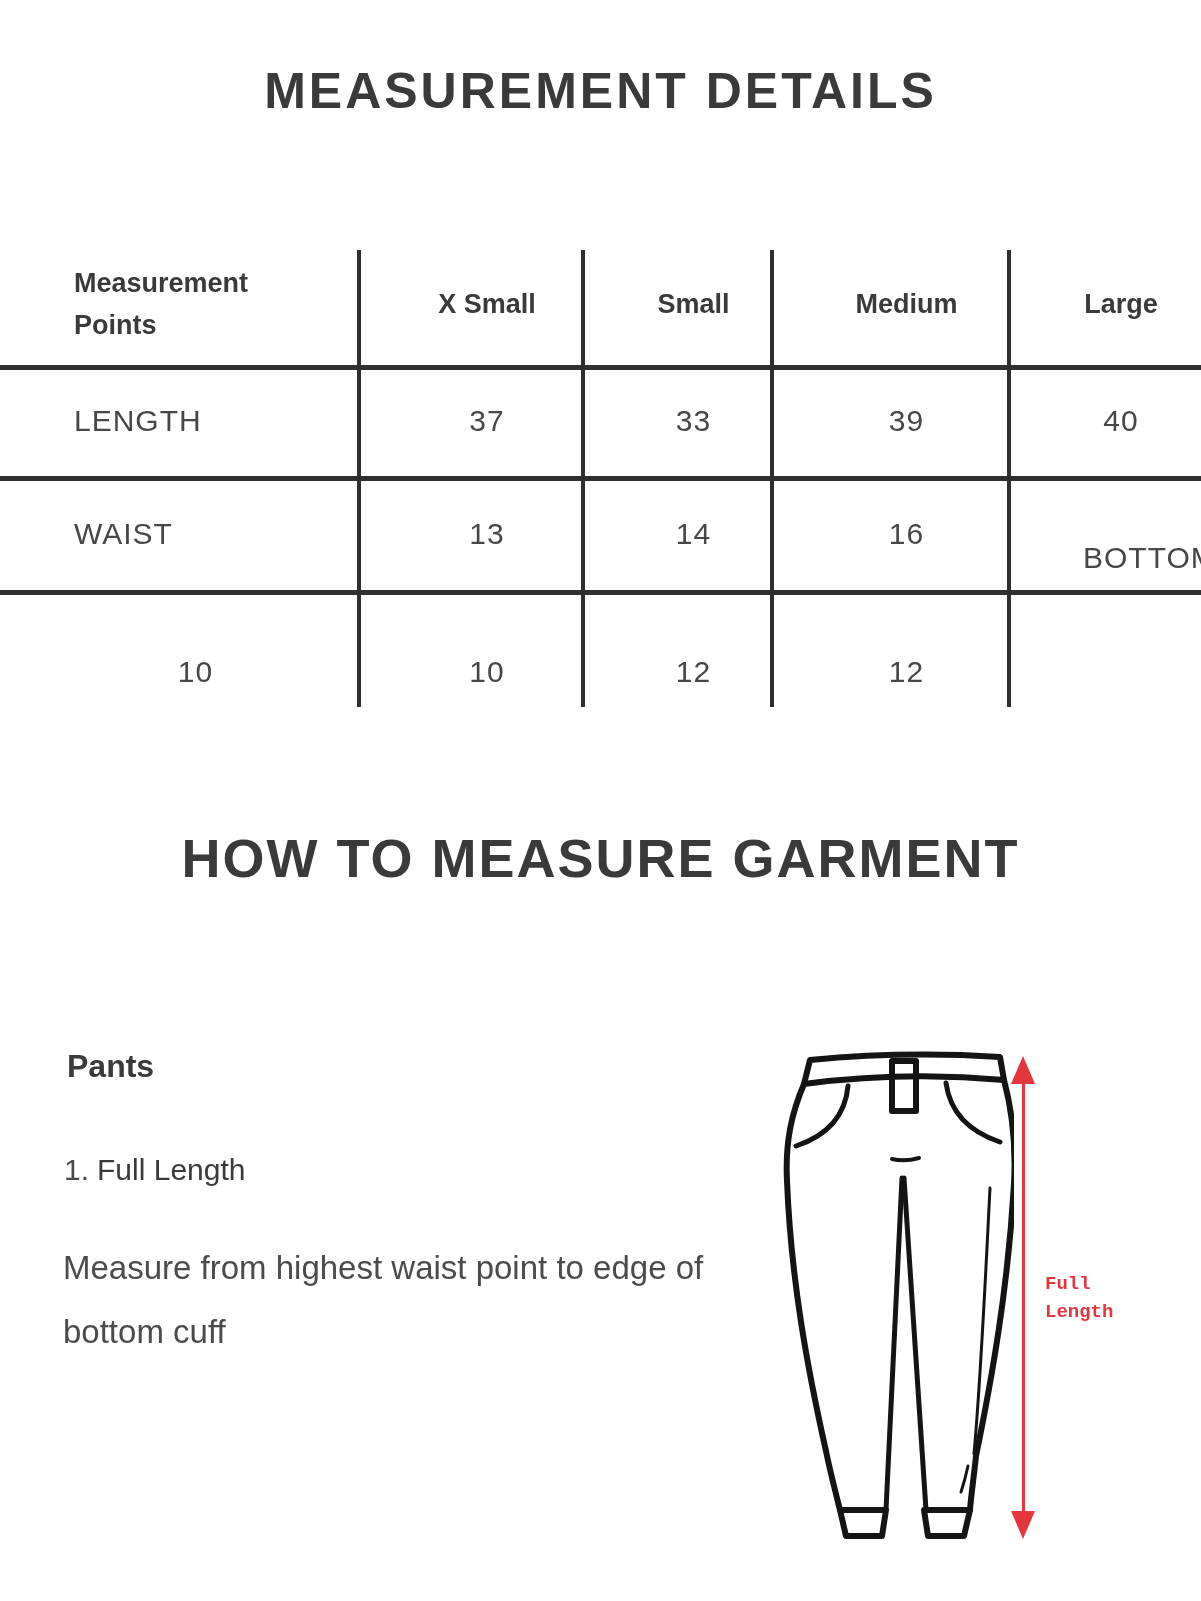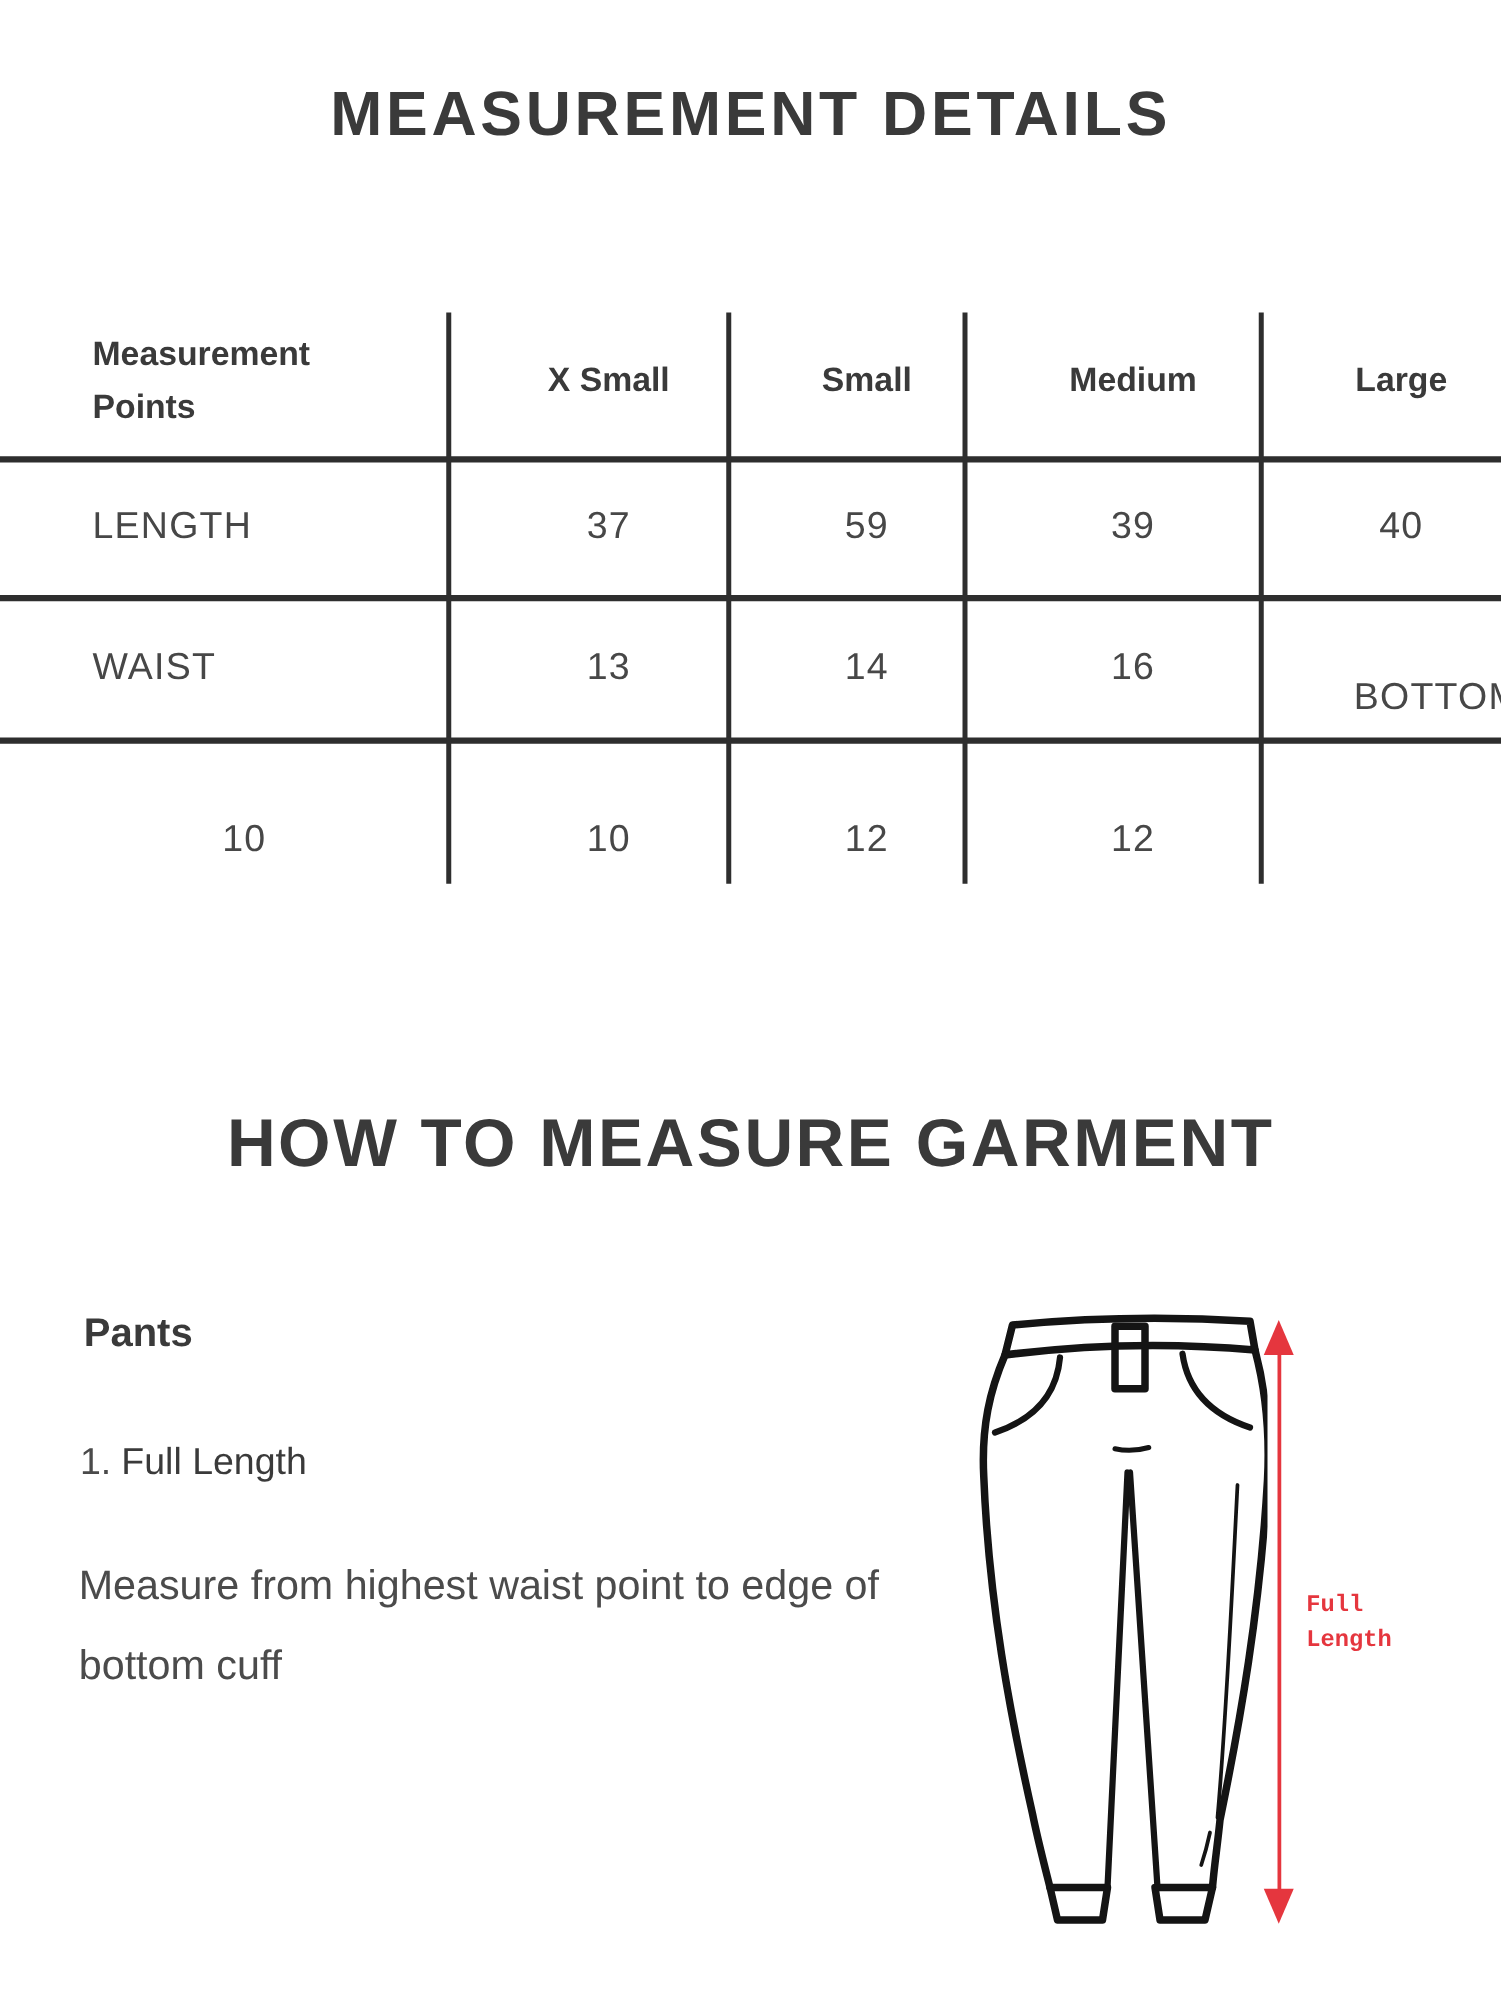--- a/index.html
+++ b/index.html
@@ -17,21 +17,21 @@
     position: absolute;
     top: 62px; left: 0; width: 100%;
     text-align: center;
     font-size: 50px;
     font-weight: 800;
     letter-spacing: 3px;
     color: #3a3a3a;
   }
   .section-title {
     position: absolute;
-    top: 884px; left: 0; width: 100%;
+    top: 827px; left: 0; width: 100%;
     text-align: center;
     font-size: 54px;
     font-weight: 800;
     letter-spacing: 2px;
     color: #3a3a3a;
   }
   
   .size-table {
     position: absolute;
     top: 245px; left: 16px;
@@ -150,21 +150,21 @@
   <div class="size-table">
 
     <div class="cell first head">Measurement Points</div>
     <div class="cell head">X Small</div>
     <div class="cell head">Small</div>
     <div class="cell head">Medium</div>
     <div class="cell head">Large</div>
 
     <div class="cell first rowlabel">LENGTH</div>
     <div class="cell value">37</div>
-    <div class="cell value">59</div>
+    <div class="cell value">33</div>
     <div class="cell value">39</div>
     <div class="cell value">40</div>
 
     <div class="cell first rowlabel">WAIST</div>
     <div class="cell value">13</div>
     <div class="cell value">14</div>
     <div class="cell value">16</div>
 
     <div class="cell first rowlabel lastrow">BOTTOM</div>
     <div class="cell value lastrow">10</div>

